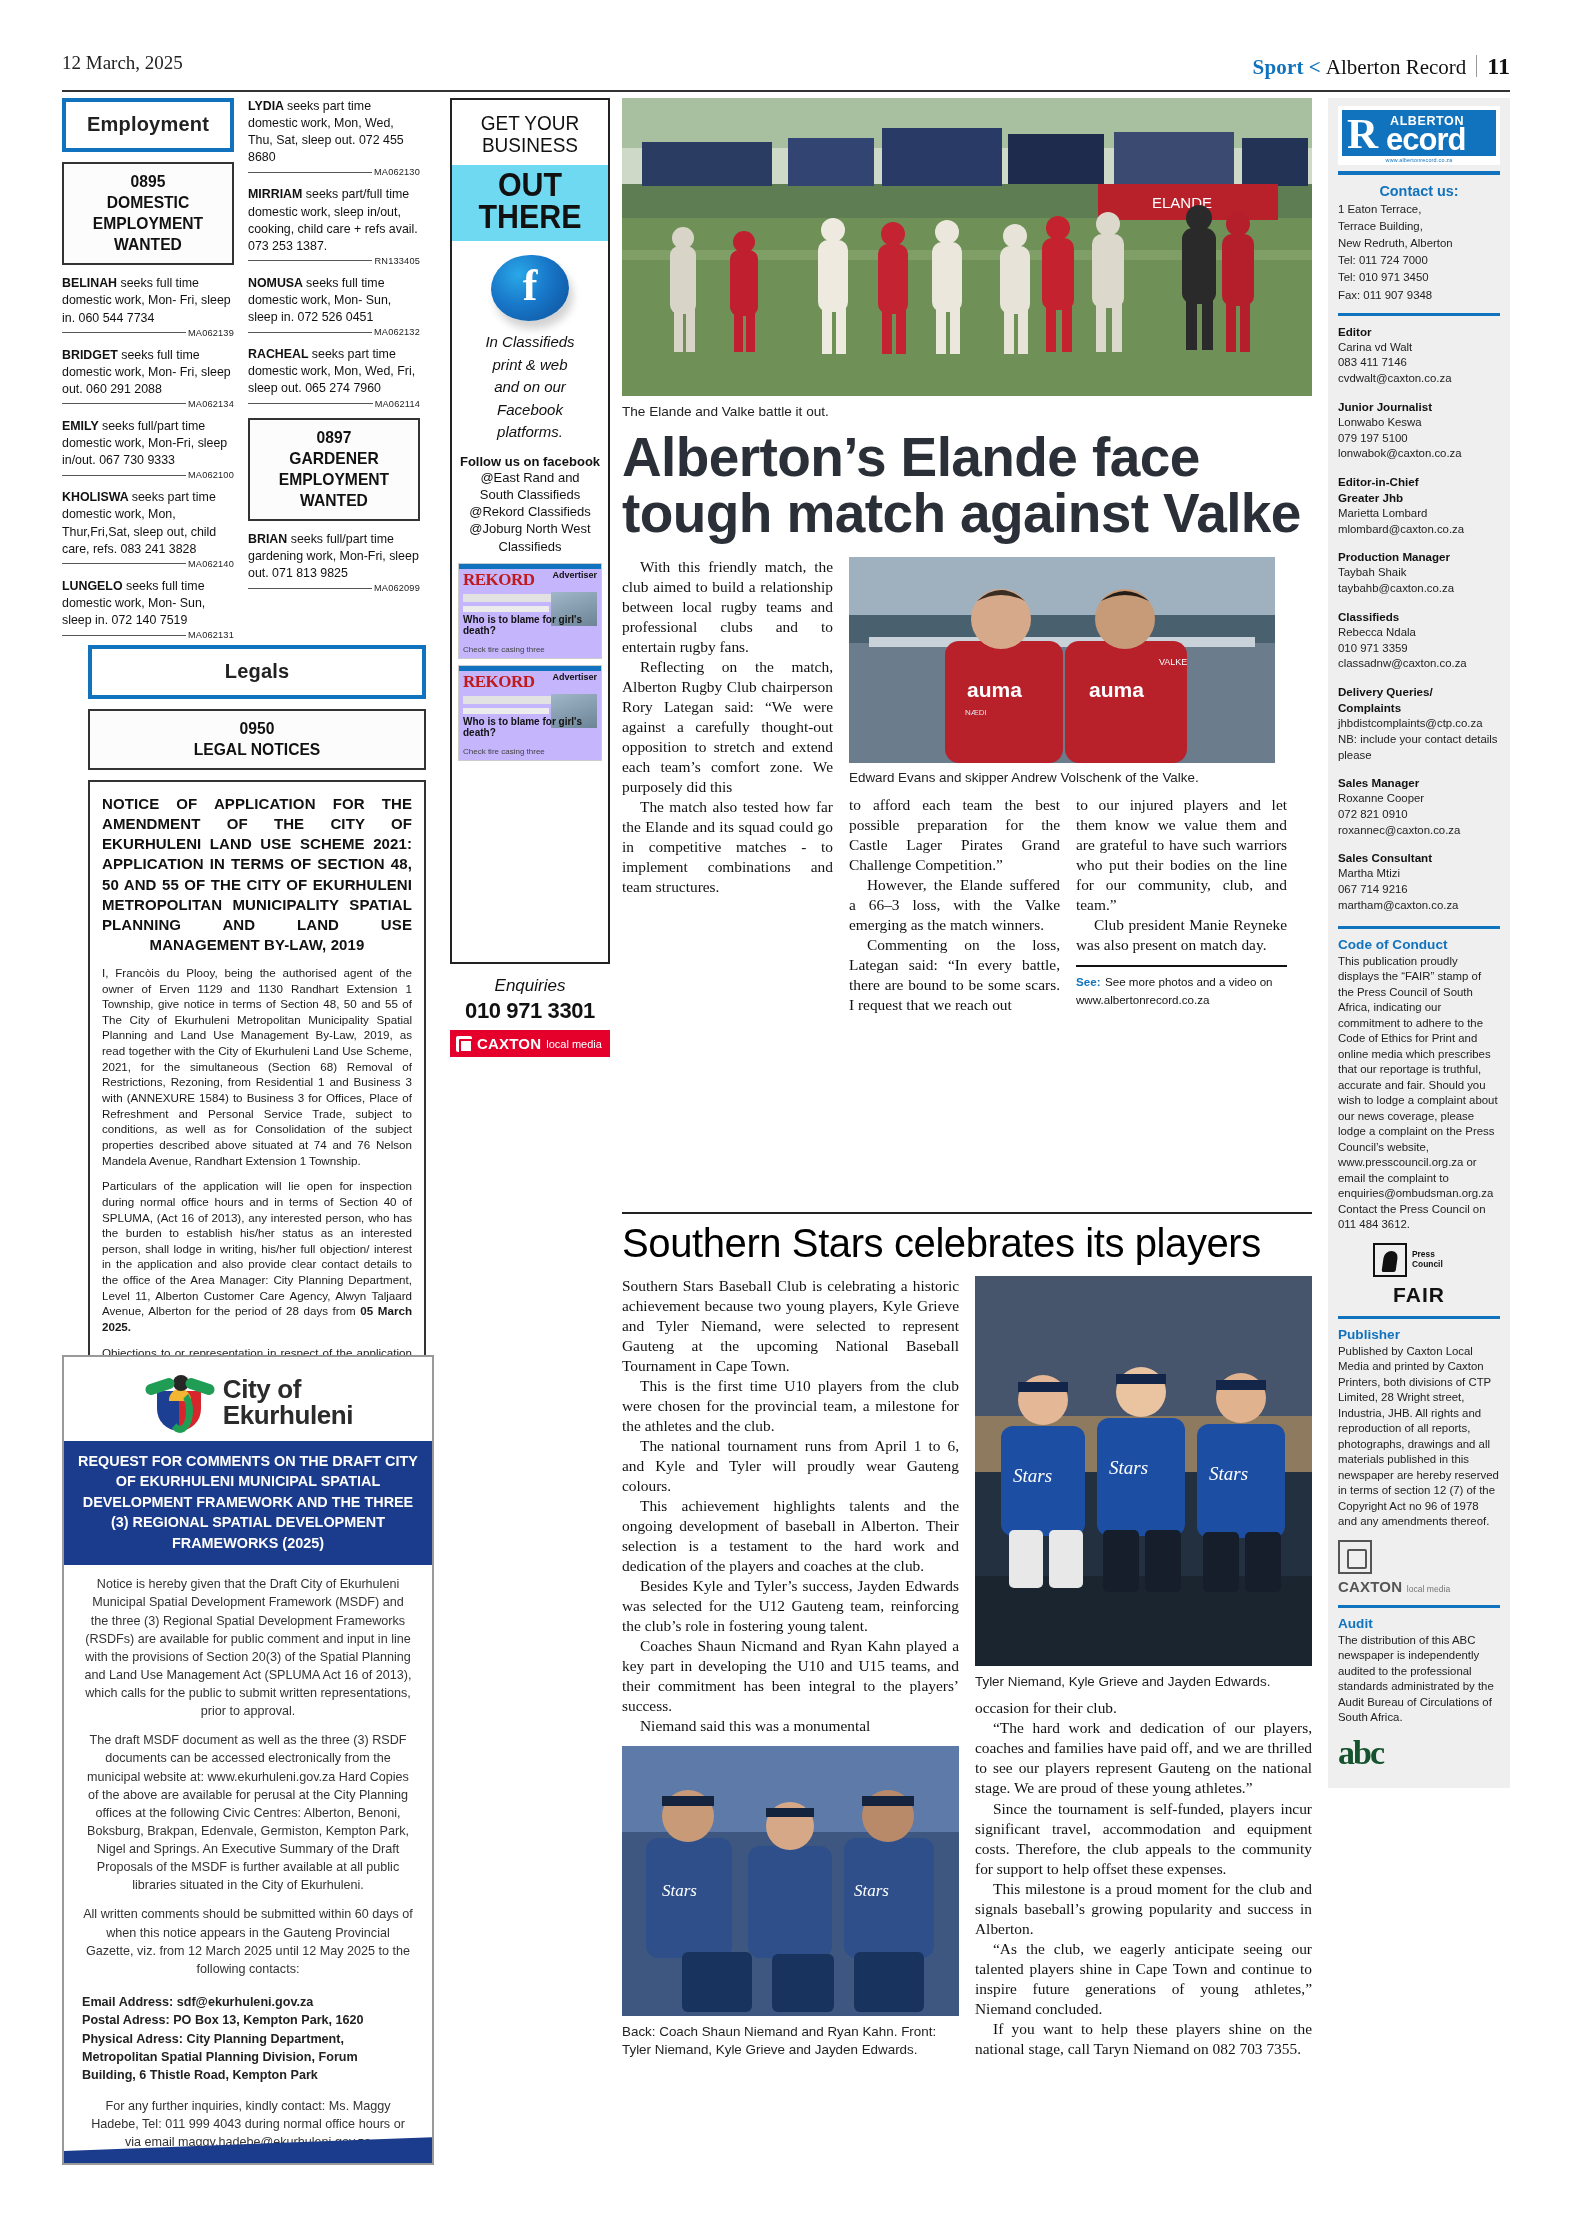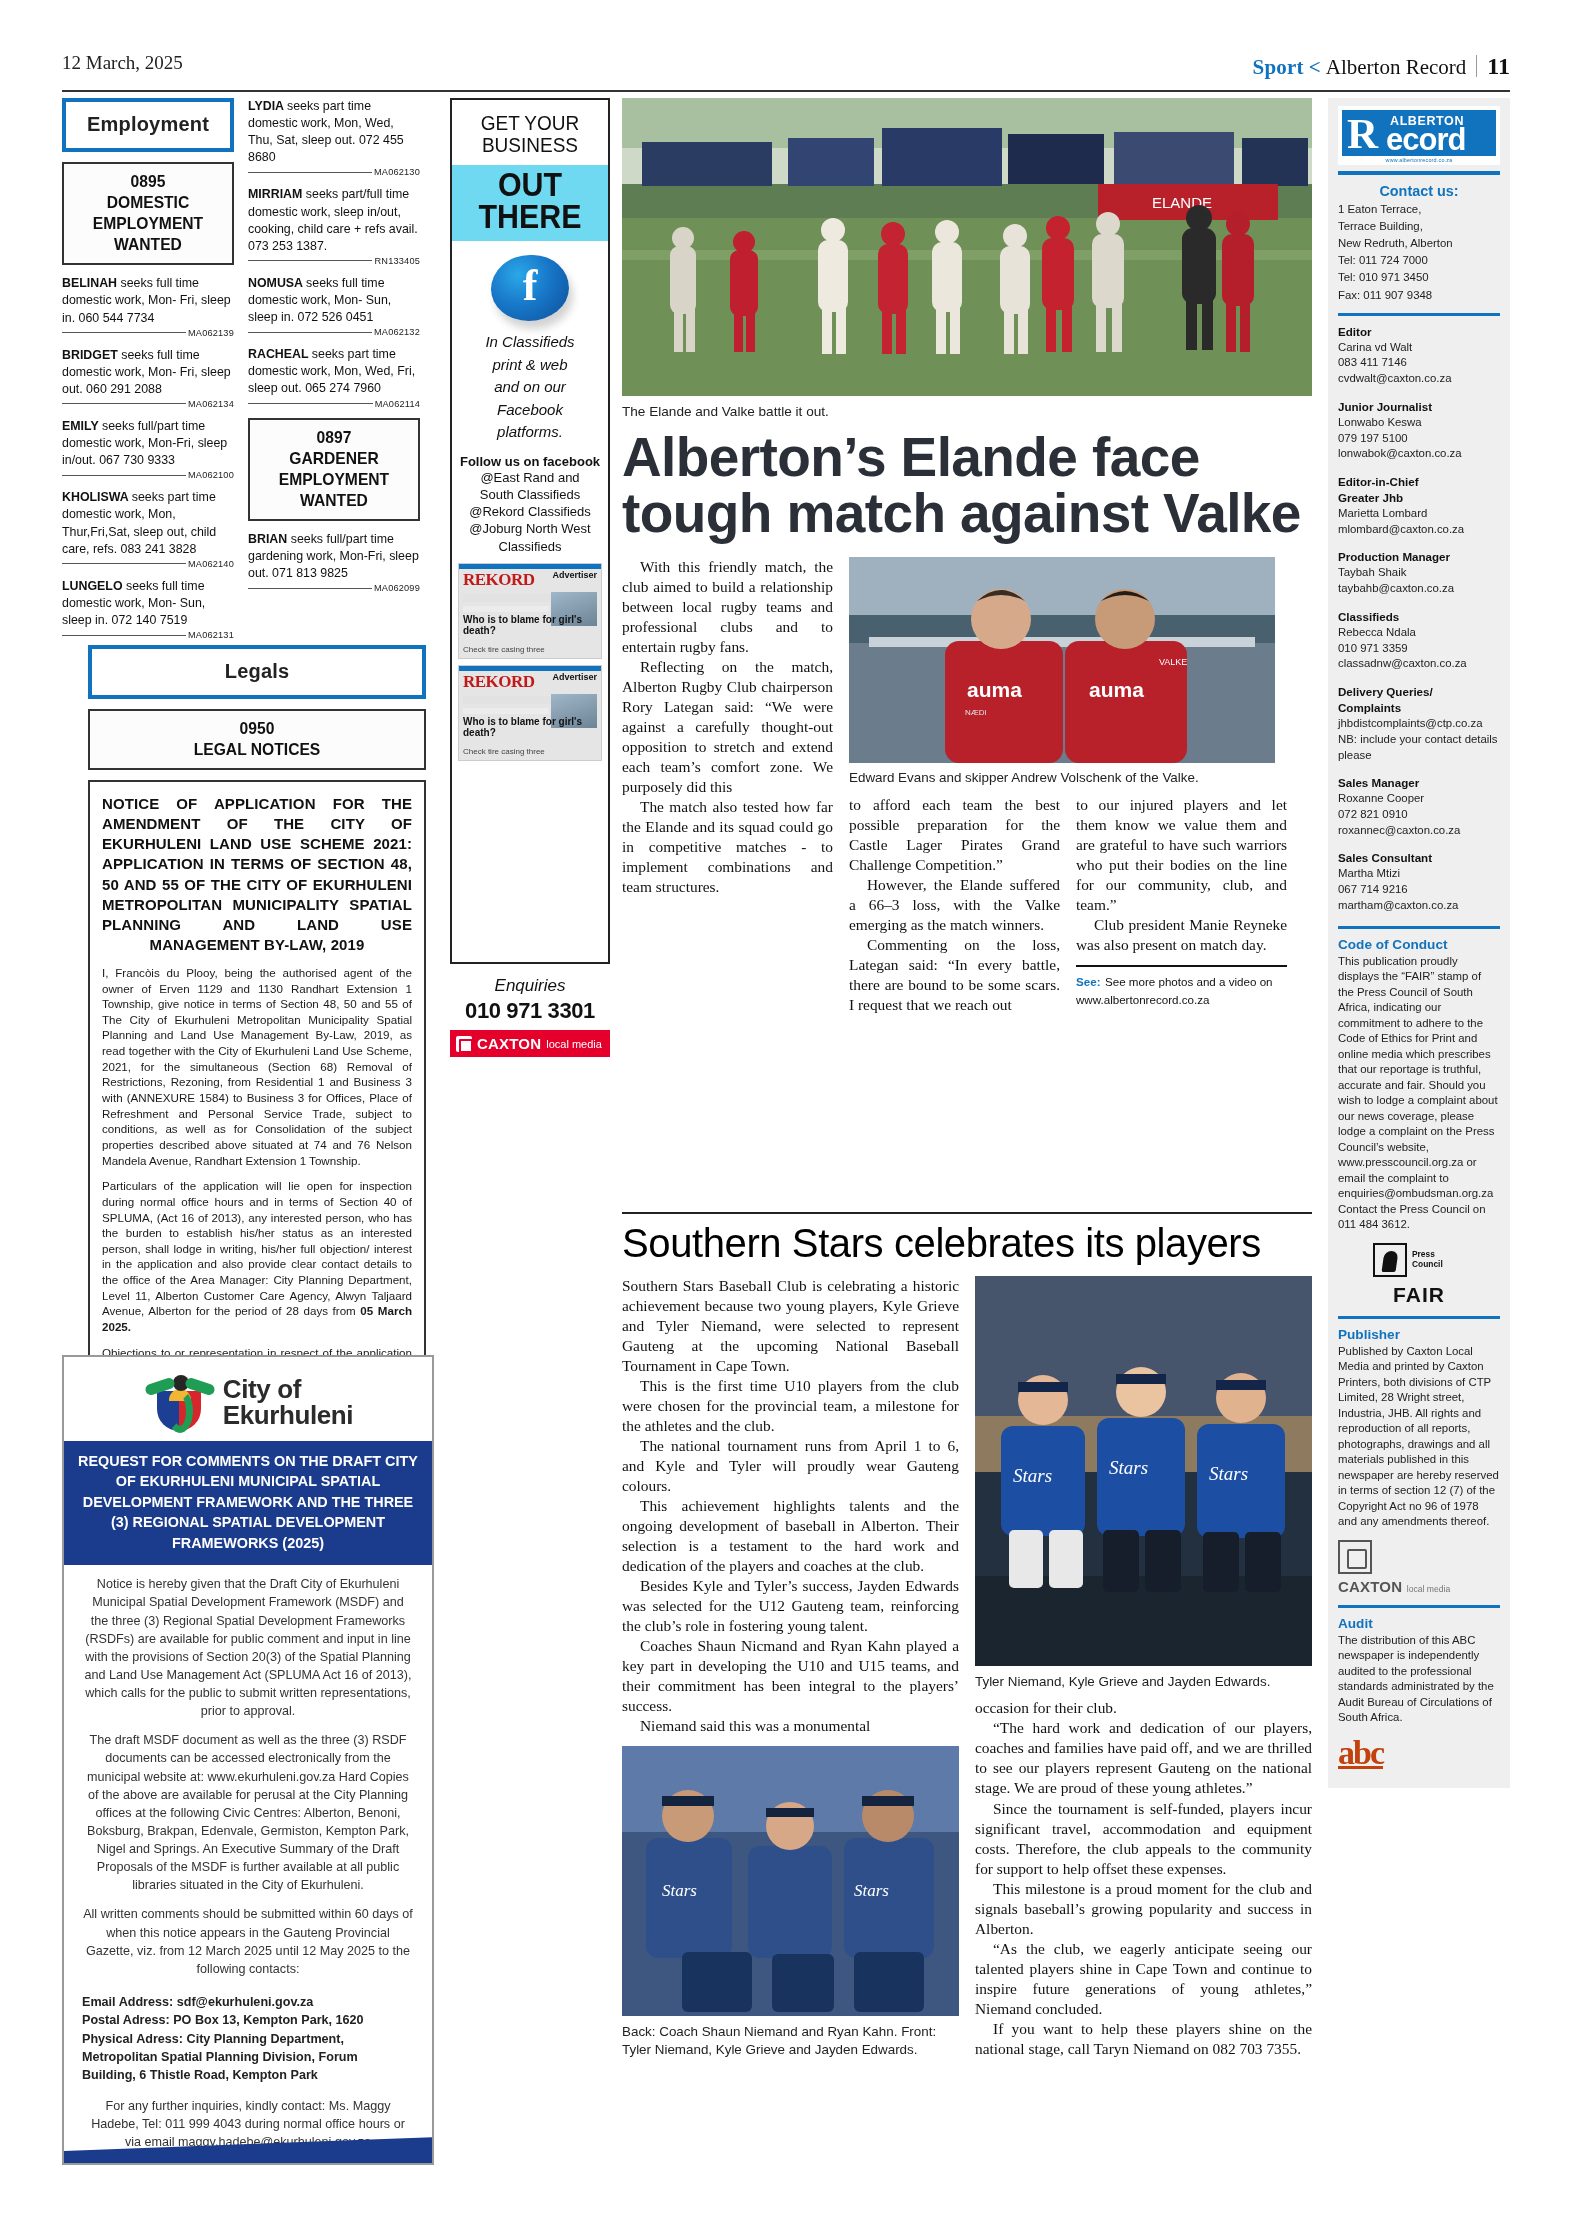--- a/index.html
+++ b/index.html
@@ -67,21 +67,21 @@
     box-shadow: 4px 8px 8px rgba(0,0,0,.18); }
   .fb-f { position:absolute; left:50%; top:50%; transform: translate(-50%,-54%);
     color:#fff; font-size:44px; font-weight:bold; font-family:"Liberation Serif",serif; }
   .promo-it { text-align:center; font-style: italic; font-size: 15px; line-height: 1.5; color:#111; padding: 0 8px; }
   .promo-follow { text-align:center; font-size: 13px; font-weight: bold; color:#111; margin-top: 10px;
      font-family:"Liberation Sans Narrow","Liberation Sans",sans-serif; }
   .promo-handles { text-align:center; font-size: 13px; color:#111; line-height: 1.32; padding: 0 4px;
      font-family:"Liberation Sans Narrow","Liberation Sans",sans-serif; }
   .promo-papers { margin-top: 8px; padding: 0 6px; }
   .paper-thumb { width: 100%; height: 96px; margin-bottom: 6px; position: relative; overflow:hidden;
-     border:1px solid #ccc; background:#e5e5e5; }
+     border:1px solid #ccc; background:#c4b5fd; }
   .pt-red { position:absolute; left:4px; top:6px; font-size:17px; font-weight:bold; color:#c11a1a;
      font-family:"Liberation Serif",serif; letter-spacing:-.5px; }
   .pt-strip { position:absolute; left:4px; top:30px; right:4px; height:8px; background:#e2e2e2; }
   .pt-strip2 { position:absolute; left:4px; top:42px; right:52px; height:6px; background:#ececec; }
   .pt-img { position:absolute; right:4px; top:28px; width:46px; height:34px; background:linear-gradient(160deg,#9fb7c9,#6d8496); }
   .pt-head { position:absolute; left:4px; right:4px; bottom:22px; font-size:10px; font-weight:bold; color:#111; line-height:1.1;}
   .pt-sub { position:absolute; left:4px; right:4px; bottom:4px; font-size:8px; color:#444; line-height:1.15;}
   .pt-blue { position:absolute; left:0; right:0; top:0; height:5px; background:#1173bd;}
   .pt-adv { position:absolute; right:4px; top:6px; font-size:9px; font-weight:bold; color:#111; }
 
@@ -183,22 +183,22 @@
   .fair-mark { width: 34px; height: 34px; border: 2px solid #111; position: relative; flex:none;}
   .fair-mark:after { content:""; position:absolute; left:8px; top:6px; width:14px; height:21px;
      background:#111; border-radius: 7px 7px 2px 2px; transform: skewX(-8deg); }
   .fair-txt { font-size: 8.4px; line-height:1.1; color:#111; font-weight:bold; }
   .fair-big { font-size: 21px; font-weight:bold; color:#111; letter-spacing:1px; }
   .caxton-mini { margin: 10px 0 4px; }
   .cxm-sq { width: 34px; height: 34px; border:2px solid #555; position:relative; margin-bottom:4px;}
   .cxm-sq:after{content:"";position:absolute;left:7px;top:7px;width:16px;height:16px;border:2px solid #555;border-radius:2px;}
   .cxm-name { font-size: 15px; color:#555; font-weight:bold; letter-spacing:.2px;}
   .cxm-sub { font-size: 8.6px; color:#777; }
-  .abc-logo { font-size: 34px; font-weight: bold; color:#c2410c; letter-spacing: -2px; margin-top: 8px;
-     font-family:"Liberation Serif",serif;text-decoration:underline; }
+  .abc-logo { font-size: 34px; font-weight: bold; color:#14532d; letter-spacing: -2px; margin-top: 8px;
+     font-family:"Liberation Serif",serif; }
 </style>
 </head>
 <body>
 
 <div class="page">
 
   <div class="masthead-bar">
     <div class="date-line">12 March, 2025</div>
     <div class="header-right">
       <span class="hdr-sport">Sport</span>

